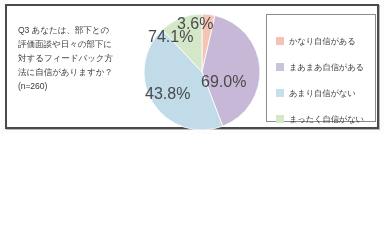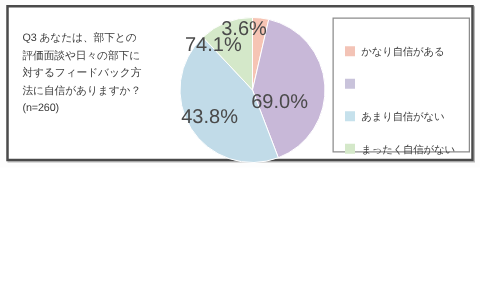--- a/index.html
+++ b/index.html
@@ -127,20 +127,21 @@
       <div class="pct-label" id="pct-3">74.1%</div>
     </div>
 
     <div id="legend">
       <div class="legend-row">
         <span class="legend-swatch" style="background: rgb(243, 195, 182);"></span>
         <span class="legend-label">かなり自信がある</span>
       </div>
       <div class="legend-row">
         <span class="legend-swatch" style="background: rgb(201, 195, 219);"></span>
+        <span class="legend-label">まあまあ自信がある</span>
       </div>
       <div class="legend-row">
         <span class="legend-swatch" style="background: rgb(198, 225, 236);"></span>
         <span class="legend-label">あまり自信がない</span>
       </div>
       <div class="legend-row">
         <span class="legend-swatch" style="background: rgb(212, 232, 201);"></span>
         <span class="legend-label">まったく自信がない</span>
       </div>
     </div>

